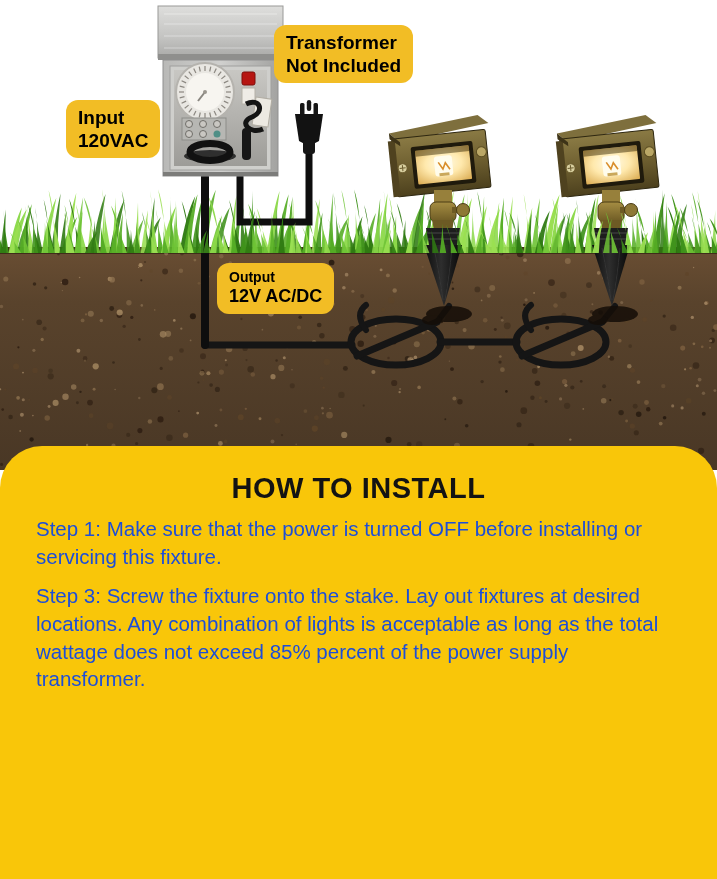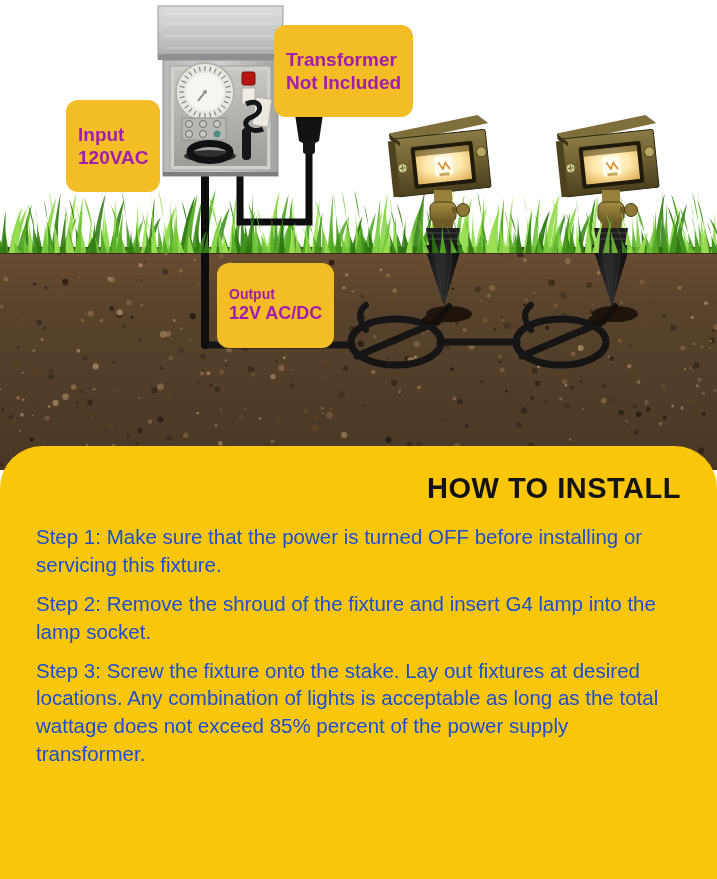--- a/index.html
+++ b/index.html
@@ -3,36 +3,36 @@
 <meta charset="utf-8">
 <style>
   html,body{margin:0;padding:0;background:#ffffff;}
   .stage{
     position:relative;width:717px;height:879px;overflow:hidden;background:#ffffff;
     font-family:"Liberation Sans","DejaVu Sans",sans-serif;
   }
   .scene{position:absolute;left:0;top:0;width:717px;height:470px;}
   .scene svg{position:absolute;left:0;top:0;display:block;}
   .diagram-label{
-    position:absolute;background:#F2BD25;color:#a21caf;font-weight:bold;
-    border-radius:12px;padding:23px 12px;line-height:1.22;font-size:19px;
+    position:absolute;background:#F2BD25;color:#000000;font-weight:bold;
+    border-radius:12px;padding:6px 12px;line-height:1.22;font-size:19px;
     white-space:nowrap;
   }
   .label-input{left:66px;top:100px;}
   .label-tni{left:274px;top:25px;}
   .label-output{left:217px;top:263px;}
   .label-output .l1{font-size:14px;}
   .label-output .l2{font-size:18px;}
   .install-panel{
     position:absolute;left:0;right:0;top:446px;bottom:0;
     background:#F9C609;border-radius:42px 42px 0 0;
     padding:26px 36px 0 36px;box-sizing:border-box;
   }
   .install-title{
-    margin:0 0 18px 0;text-align:right;color:#131313;
+    margin:0 0 10px 0;text-align:center;color:#131313;
     font-size:29px;font-weight:bold;letter-spacing:.5px;
   }
   .install-step{
     margin:0 0 11px 0;color:#1d4ed8;font-size:20.5px;line-height:1.36;
   }
 </style>
 </head>
 <body>
 
 <div class="stage">
@@ -852,16 +852,15 @@
     </div>
     <div class="diagram-label label-output">
       <div class="l1">Output</div>
       <div class="l2">12V AC/DC</div>
     </div>
   </div>
 
   <div class="install-panel">
     <h1 class="install-title">HOW TO INSTALL</h1>
     <p class="install-step">Step 1: Make sure that the power is turned OFF before installing or servicing this fixture.</p>
-    <p class="install-step">Step 2: Remove the shroud of the fixture and insert G4 lamp into the lamp socket.</p>
     <p class="install-step">Step 3: Screw the fixture onto the stake. Lay out fixtures at desired locations. Any combination of lights is acceptable as long as the total wattage does not exceed 85% percent of the power supply transformer.</p>
   </div>
 </div>
 
 </body></html>

